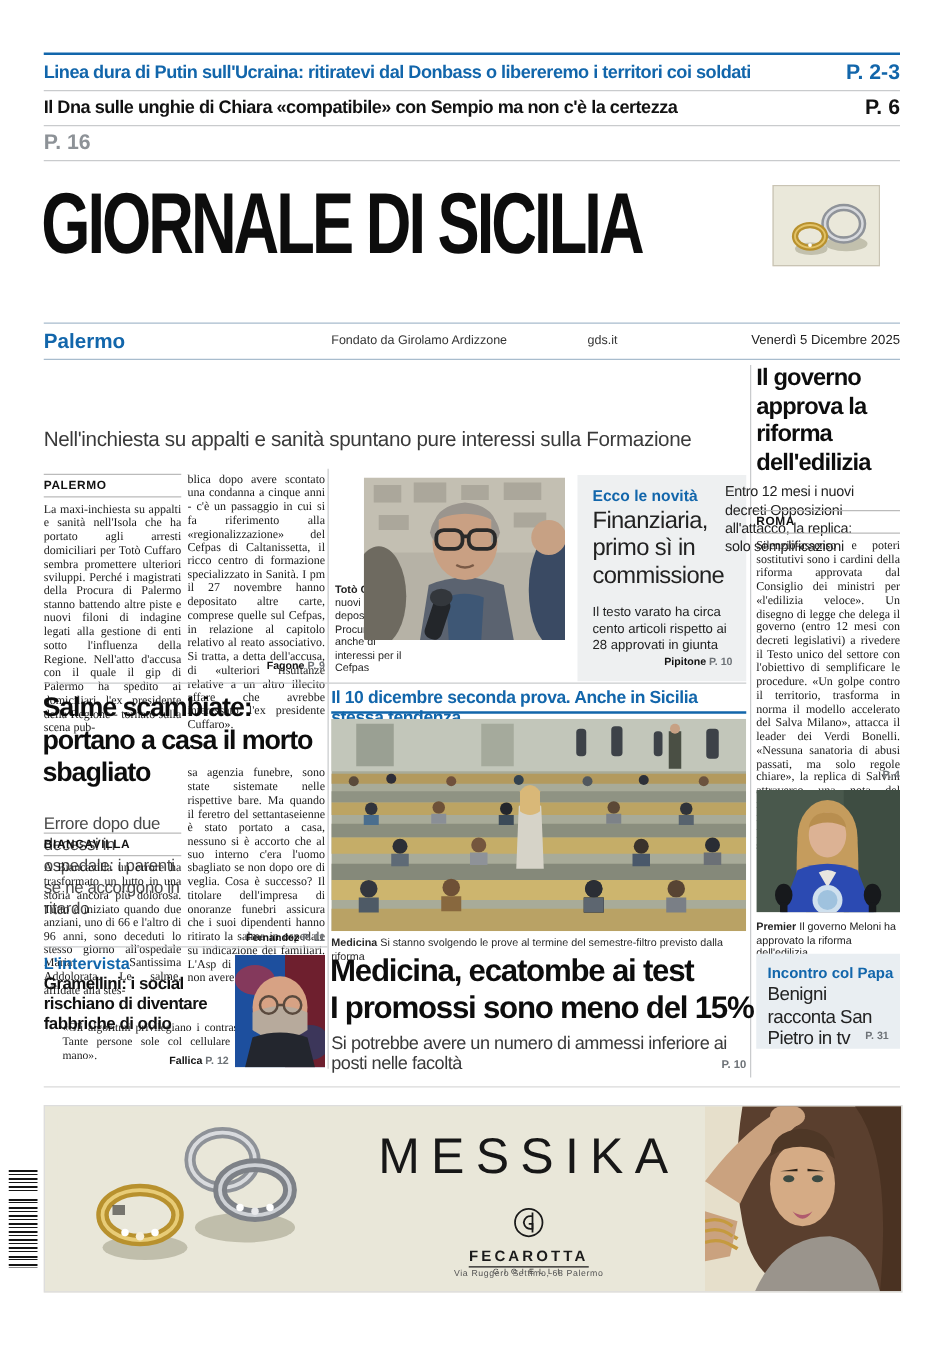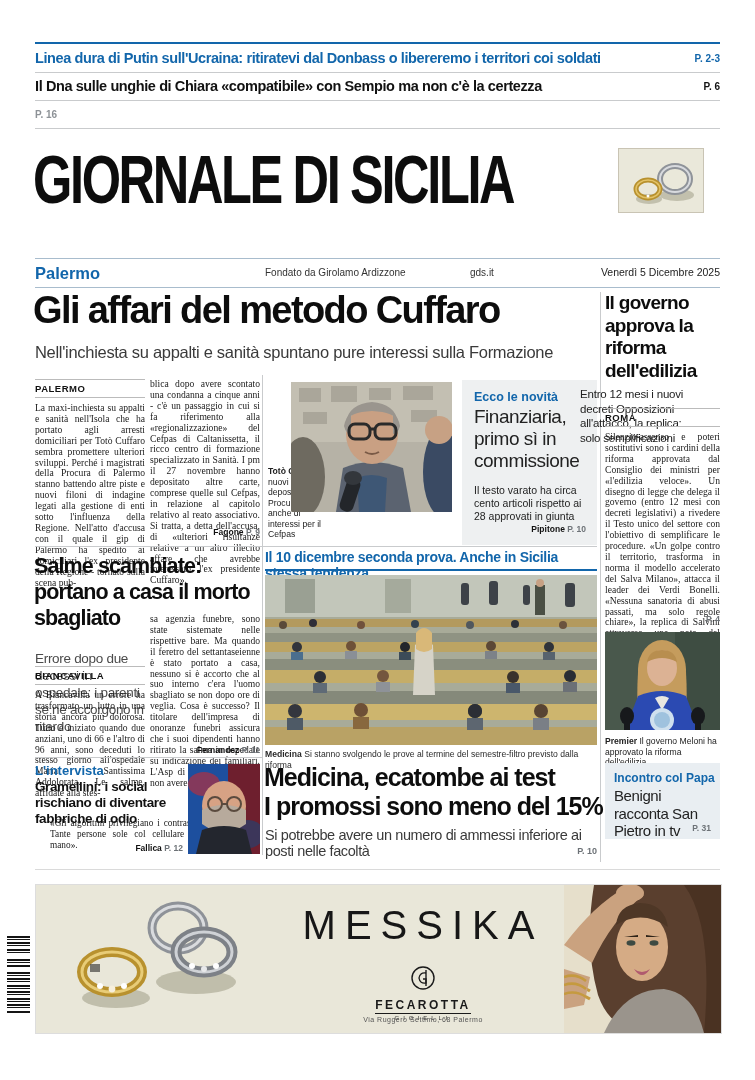--- a/index.html
+++ b/index.html
@@ -5,21 +5,21 @@
   html,body{margin:0;padding:0;background:#fff;}
   #page{position:relative;width:755px;height:1080px;background:#fff;overflow:hidden;
         font-family:"Liberation Sans",sans-serif;color:#111;padding-left:12px;}
   .abs{position:absolute;}
   .hair{position:absolute;background:#c9cbcd;height:1px;}
   .vhair{position:absolute;background:#c9cbcd;width:1px;}
   .bluebar{position:absolute;background:#1266ab;}
   
   .topline{position:absolute;left:35px;width:685px;height:24px;display:flex;align-items:center;justify-content:space-between;}
   .topline .t{font-weight:bold;font-size:14.5px;letter-spacing:-0.4px;}
-  .topline .p{font-weight:bold;font-size:10px;}
+  .topline .p{font-weight:bold;font-size:17px;}
   .c-blue{color:#1266ab;} .c-black{color:#121212;} .c-gray{color:#8d9297;}
   
   #mast-title{position:absolute;left:33px;top:139px;font-weight:bold;font-size:64px;letter-spacing:-3px;
       transform:scale(0.79,1.08);transform-origin:left top;white-space:nowrap;color:#0d0d0d;
       font-family:"Liberation Sans",sans-serif;}
   #mast-thumb{position:absolute;left:618px;top:148px;width:84px;height:63px;border:1px solid #c9c4b4;background:#eae8da;}
   #mast-meta{position:absolute;left:470px;top:215px;width:235px;text-align:right;line-height:11px;}
   #mast-meta .a{font-weight:bold;font-size:10px;}
   #mast-meta .b{font-size:9.5px;}
   #mast-meta .c{font-size:10.5px;margin-top:2px;}
@@ -115,21 +115,20 @@
 
   <div class="hair" style="left:35px;top:258px;width:685px;background:#a8bccd;"></div>
   <div id="dateline">
     <span id="dl-city">Palermo</span>
     <span id="dl-found">Fondato da Girolamo Ardizzone</span>
     <span id="dl-site">gds.it</span>
     <span id="dl-date">Venerdì 5 Dicembre 2025</span>
   </div>
   <div class="hair" style="left:35px;top:287px;width:685px;background:#a8bccd;"></div>
 
-  <div id="lead-h">Gli affari del metodo Cuffaro</div>
   <div id="lead-sub">Nell'inchiesta su appalti e sanità spuntano pure interessi sulla Formazione</div>
 
   <div class="abs seclabel" style="left:35px;top:379px;width:110px;">PALERMO</div>
   <div class="abs serif" style="left:35px;top:403px;width:110px;">La maxi-inchiesta su appalti e sanità nell'Isola che ha portato agli arresti domiciliari per Totò Cuffaro sembra promettere ulteriori sviluppi. Perché i magistrati della Procura di Palermo stanno battendo altre piste e nuovi filoni di indagine legati alla gestione di enti sotto l'influenza della Regione. Nell'atto d'accusa con il quale il gip di Palermo ha spedito ai domiciliari l'ex presidente della Regione - tornato sulla scena pub-</div>
   <div class="abs serif" style="left:150px;top:379px;width:110px;">blica dopo avere scontato una condanna a cinque anni - c'è un passaggio in cui si fa riferimento alla «regionalizzazione» del Cefpas di Caltanissetta, il ricco centro di formazione specializzato in Sanità. I pm il 27 novembre hanno depositato altre carte, comprese quelle sul Cefpas, in relazione al capitolo relativo al reato associativo. Si tratta, a detta dell'accusa, di «ulteriori risultanze relative a un altro illecito affare che avrebbe interessato l'ex presidente Cuffaro».</div>
   <div class="abs byline" style="left:150px;top:527px;width:110px;">
     <span>Fagone</span>
     <span class="pg">P. 9</span>
   </div>
 

